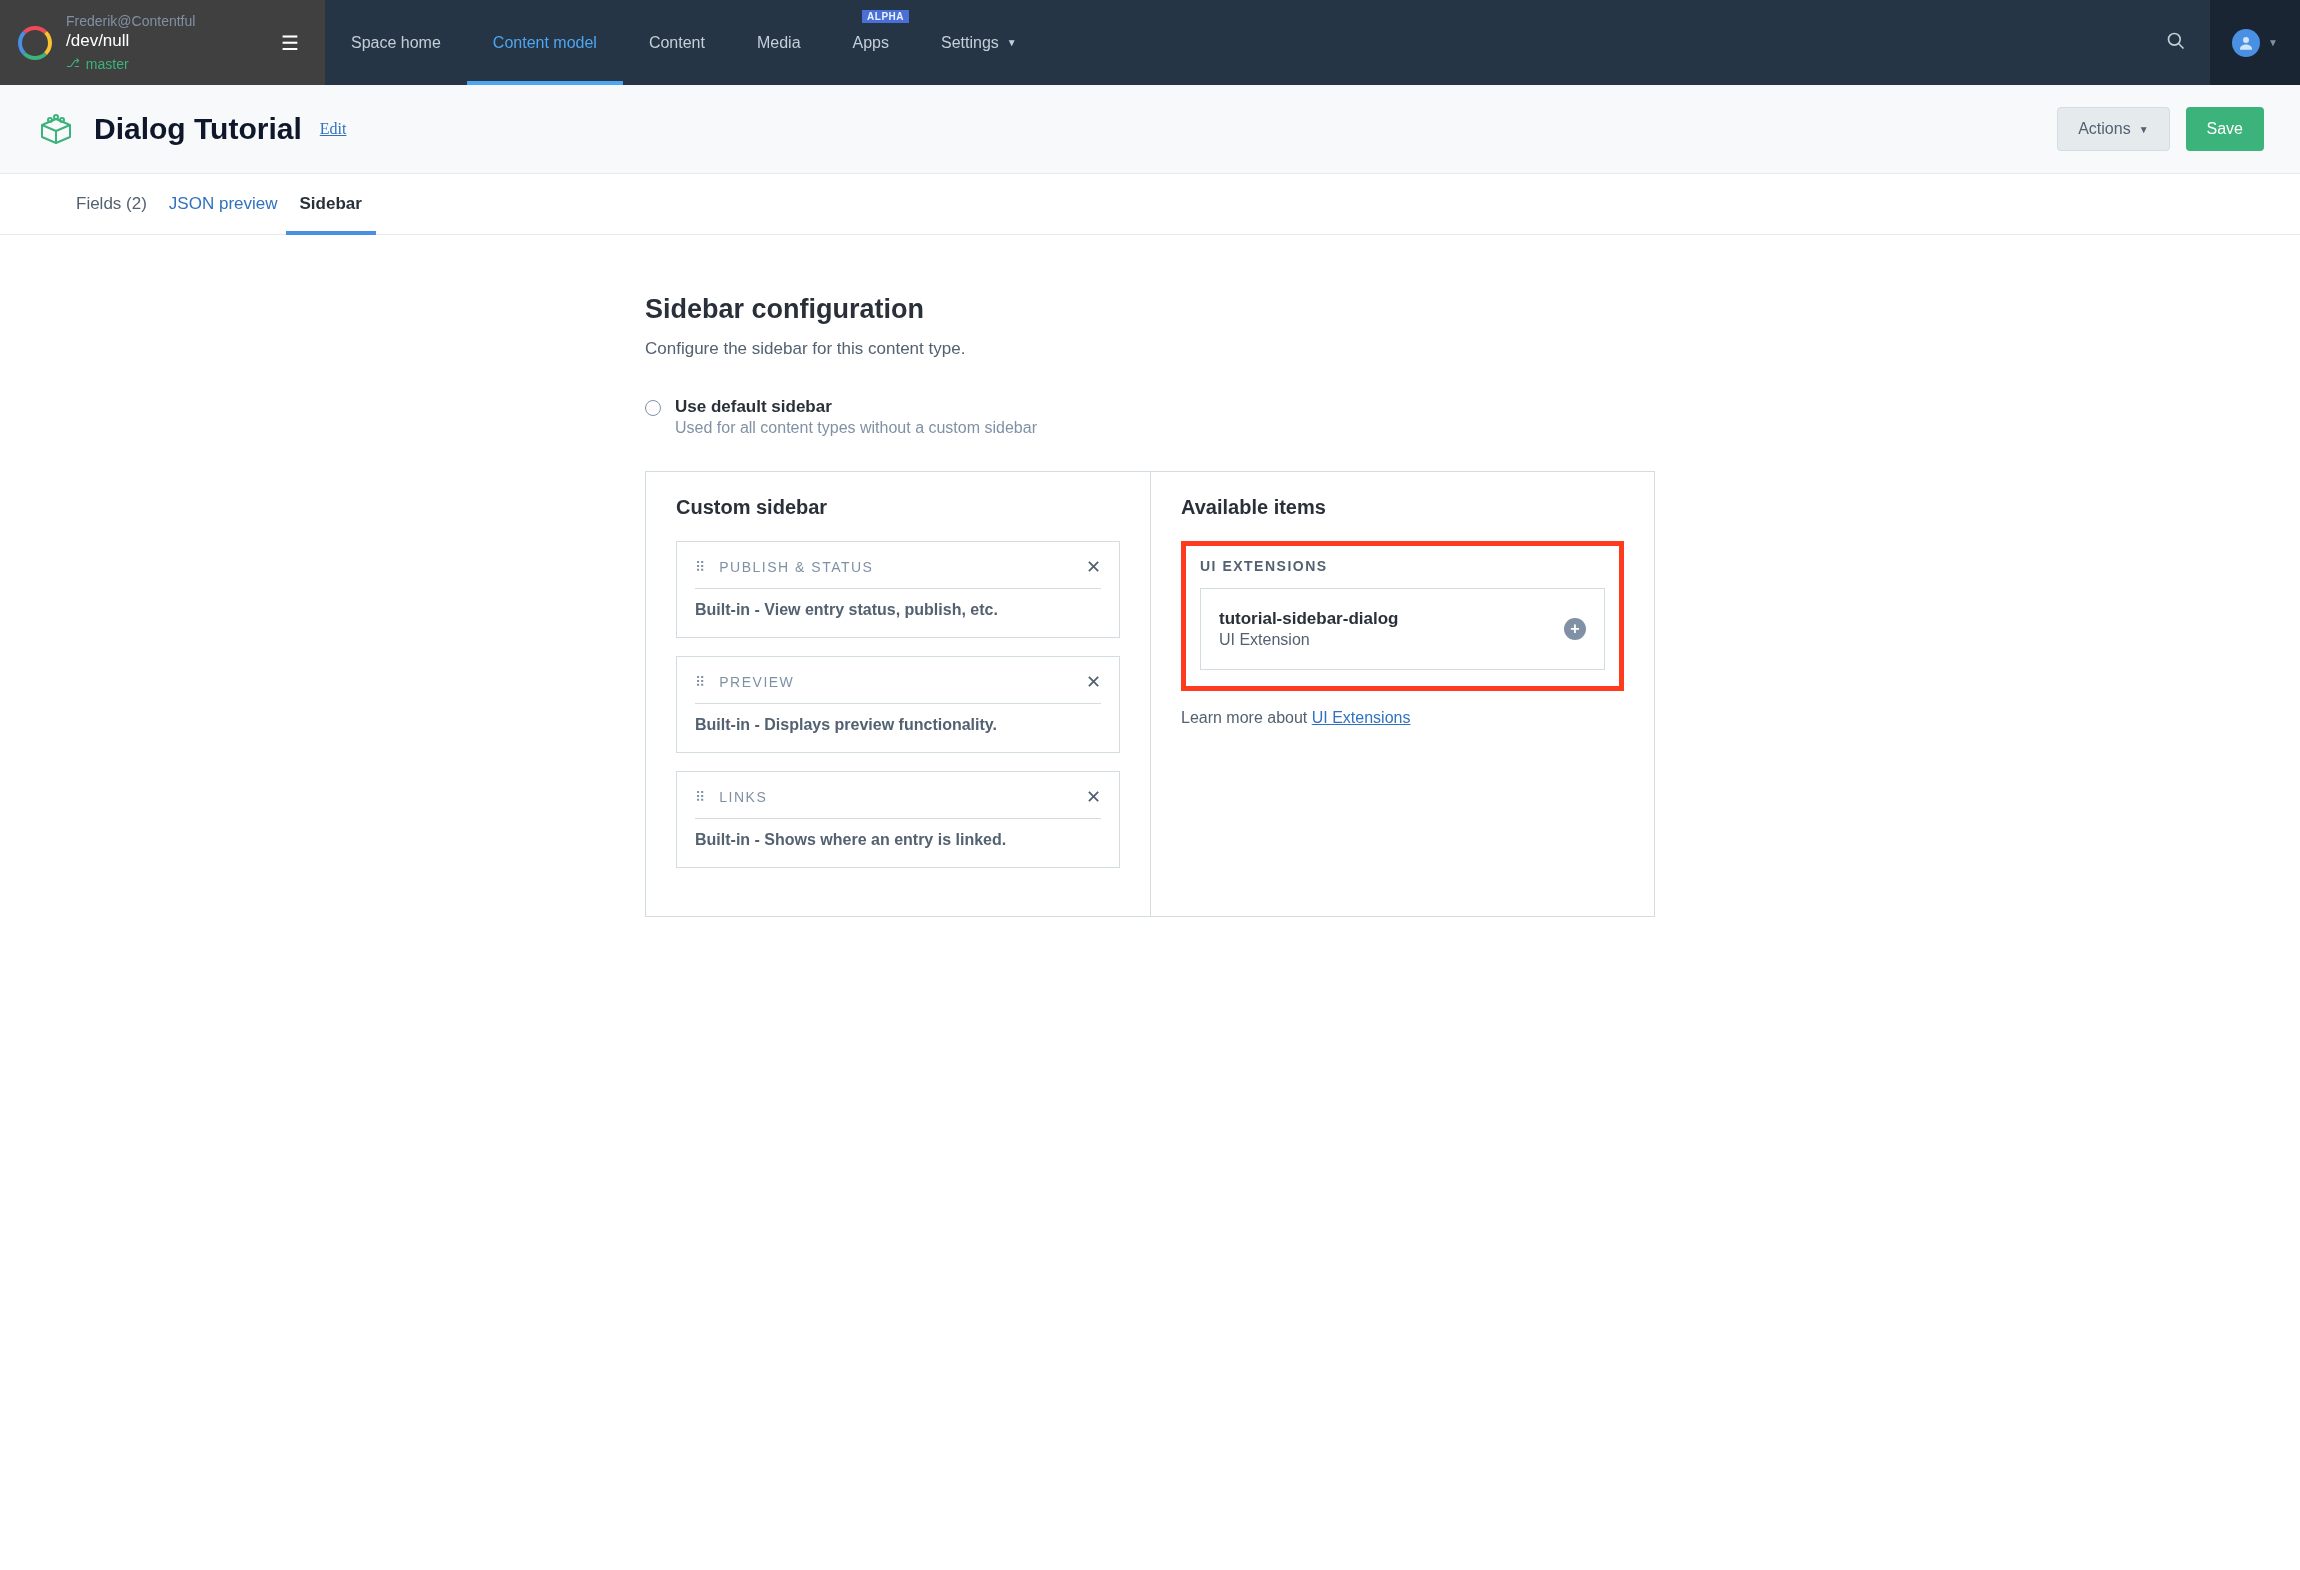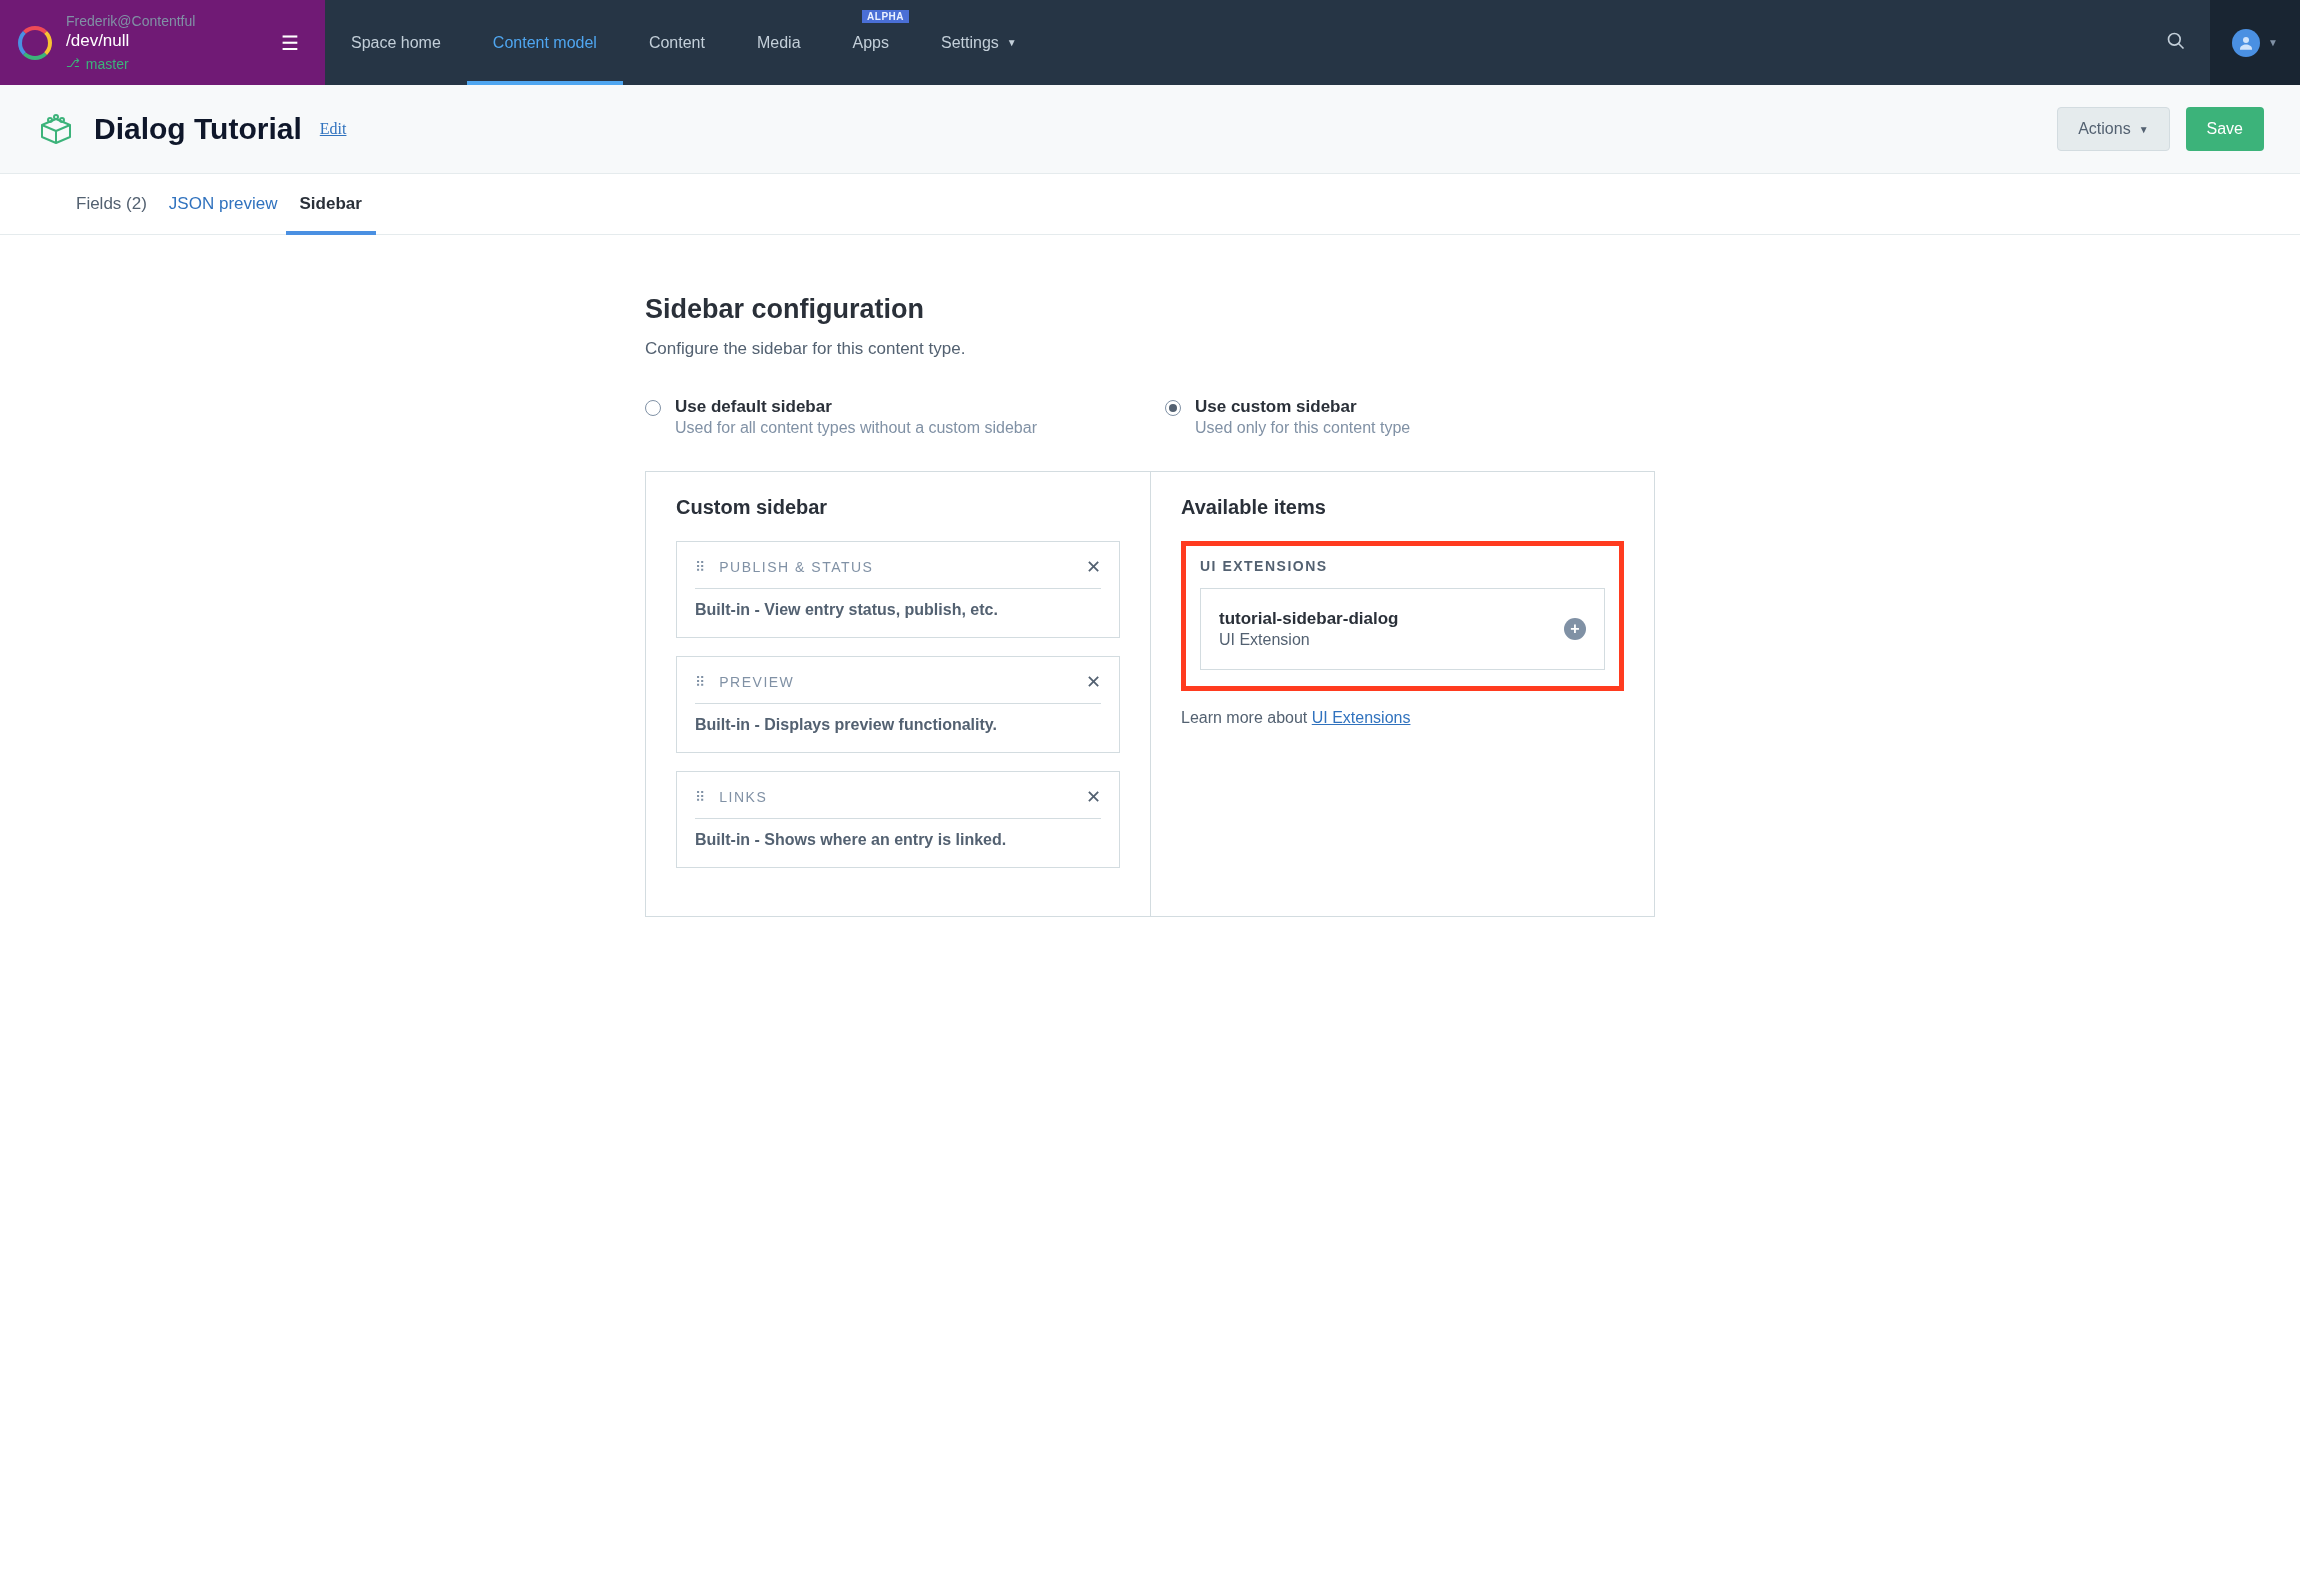--- a/index.html
+++ b/index.html
@@ -1,19 +1,19 @@
 <!DOCTYPE html>
 <html><head>
 <meta charset="utf-8">
 <style>
 * { box-sizing: border-box; margin: 0; padding: 0; }
 body { font-family: -apple-system, BlinkMacSystemFont, "Segoe UI", Helvetica, Arial, sans-serif; background: #fff; color: #2a3039; font-size: 16px; }
 
 
-.topnav { display: flex; align-items: stretch; background: #701a75; height: 85px; color: #aeb9c3; }
+.topnav { display: flex; align-items: stretch; background: #404040; height: 85px; color: #aeb9c3; }
 .topnav-left { display: flex; align-items: center; padding: 0 18px; width: 325px; }
 .logo { width: 34px; height: 34px; border-radius: 50%; border: 4px solid; border-color: #ef4b57 #f8c233 #3cb37a #4a90e2; margin-right: 14px; }
 .space-info { display: flex; flex-direction: column; line-height: 1.3; flex: 1; }
 .space-org { color: #8091a5; font-size: 14px; }
 .space-name { color: #fff; font-size: 17px; font-weight: 400; }
 .space-branch { display: flex; align-items: center; gap: 6px; color: #3cb37a; font-size: 14px; margin-top: 2px; }
 .branch-icon { font-size: 12px; }
 .hamburger { font-size: 20px; color: #fff; cursor: pointer; padding: 8px; }
 
 .topnav-center { display: flex; align-items: stretch; flex: 1; background: #263545; }
@@ -168,27 +168,20 @@
     <p class="section-desc">Configure the sidebar for this content type.</p>
 
     <div class="radio-row">
       <div class="radio-opt">
         <span class="radio-circle"></span>
         <div>
           <div class="radio-label">Use default sidebar</div>
           <div class="radio-sub">Used for all content types without a custom sidebar</div>
         </div>
       </div>
-      <div class="radio-opt">
-        <span class="radio-circle checked"></span>
-        <div>
-          <div class="radio-label">Use custom sidebar</div>
-          <div class="radio-sub">Used only for this content type</div>
-        </div>
-      </div>
     </div>
 
     <div class="panels">
       <div class="panel">
         <div class="panel-title">Custom sidebar</div>
 
         <div class="widget">
           <div class="widget-head">
             <span class="drag">⠿</span>
             <span class="widget-name">PUBLISH &amp; STATUS</span>

